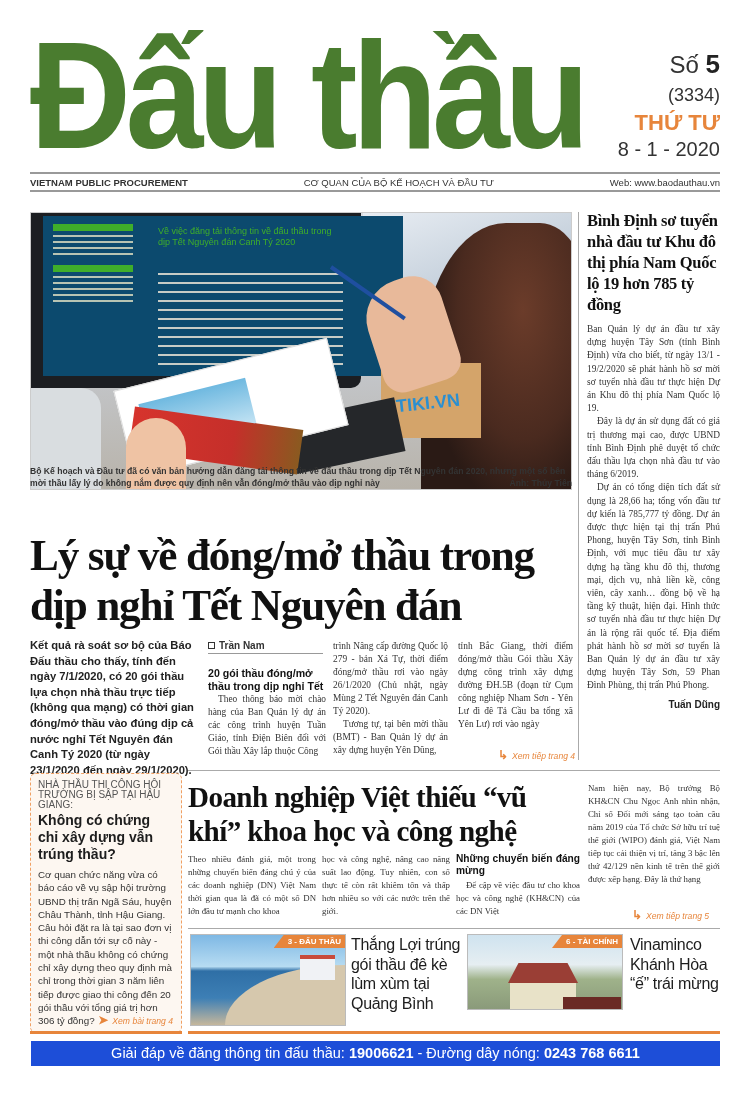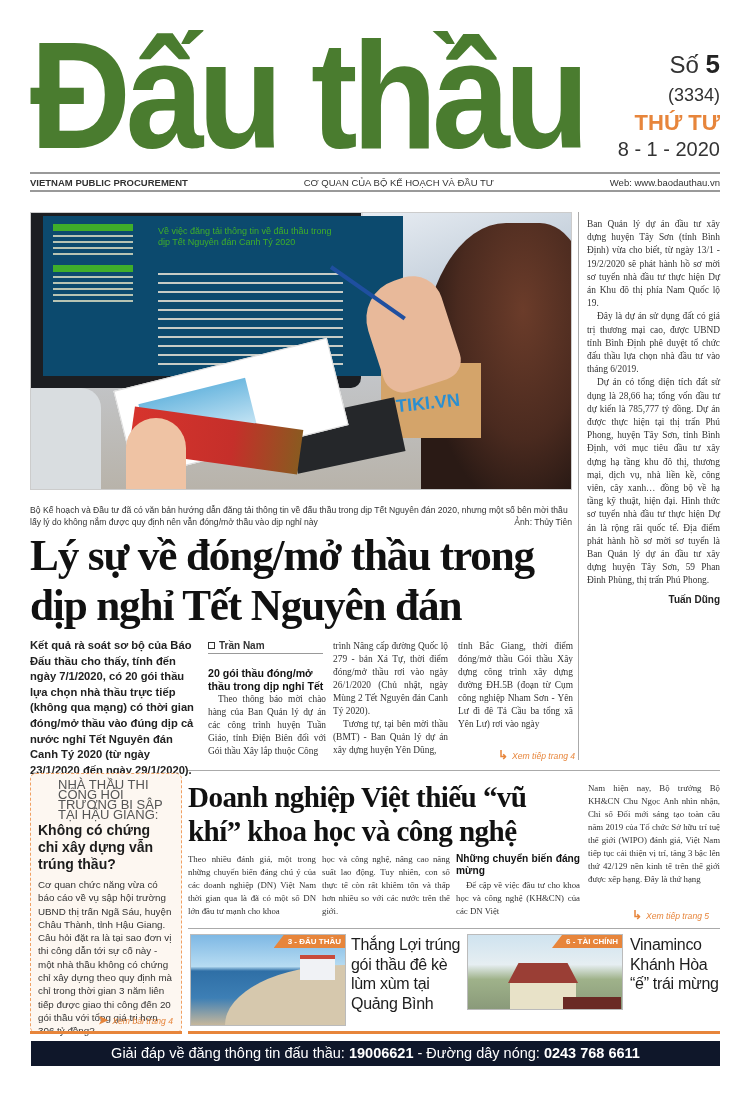--- a/index.html
+++ b/index.html
@@ -51,22 +51,22 @@
   .ph-box { position: absolute; left: 350px; top: 150px; width: 100px; height: 75px; background: #d4a46a; }
   .ph-box span { position: absolute; left: 15px; top: 30px; font-family: "Liberation Sans", sans-serif; font-weight: 700; font-size: 18px; color: #2a8fd1; transform: rotate(-6deg); }
   .ph-phone { position: absolute; left: 0; top: 175px; width: 70px; height: 103px; background: #d9dde0; border-radius: 0 20px 0 0; }
   .ph-calendar { position: absolute; left: 90px; top: 150px; width: 220px; height: 90px; background: #ffffff; transform: rotate(-14deg); border: 1px solid #ddd; }
   .ph-calendar .cal-img { position: absolute; left: 20px; top: 18px; width: 110px; height: 50px; background: linear-gradient(180deg, #6fb9e0, #c9e6f5); }
   .ph-redcard { position: absolute; left: 100px; top: 205px; width: 170px; height: 45px; background: linear-gradient(90deg, #d6342d, #c52f2a 60%, #8a5a20); transform: rotate(8deg); }
   .ph-hand { position: absolute; left: 95px; top: 205px; width: 60px; height: 80px; background: #efc3a4; border-radius: 30px 30px 0 0; }
   .ph-keyboard { position: absolute; left: 260px; top: 195px; width: 110px; height: 55px; background: #25272a; transform: rotate(-12deg); }
 
   .photo-caption {
-    position: absolute; left: 30px; top: 504px; width: 542px;
-    font-family: "Liberation Sans", sans-serif; font-size: 8.6px; line-height: 12px; color: #333;
+    position: absolute; left: 30px; top: 465px; width: 542px;
+    font-family: "Liberation Sans", sans-serif; font-size: 8.6px; line-height: 12px; color: #333; font-weight: bold;
   }
   .photo-credit { position: absolute; right: 0; bottom: 0; font-size: 8.6px; }
 
   
   .main-headline {
     position: absolute; left: 30px; top: 530px; width: 545px;
     font-family: "Liberation Serif", serif; font-weight: 700;
     font-size: 45px; line-height: 50px; letter-spacing: -1.2px; color: #111;
     transform: scaleX(0.96); transform-origin: left top;
   }
@@ -102,21 +102,21 @@
   .side-author { text-align: right; font-family: "Liberation Sans", sans-serif; font-weight: 700; font-size: 10px; margin-top: 6px; color: #222; }
 
   .hr { position: absolute; height: 1px; background: #aaa; }
 
   
   .box-story {
     position: absolute; left: 30px; top: 773px; width: 152px; height: 260px;
     border: 1.5px dashed #f0a063; border-radius: 6px; background: #fdf7f1;
     padding: 6px 7px;
   }
-  .box-kicker { font-family: "Liberation Sans", sans-serif; font-size: 13px; line-height: 10px; color: #555; margin-left: 20px; }
+  .box-kicker { font-family: "Liberation Sans", sans-serif; font-size: 10px; line-height: 10px; color: #555; }
   .box-headline { font-family: "Liberation Sans", sans-serif; font-weight: 700; font-size: 14px; line-height: 17px; color: #1d1d1d; margin-top: 2px; }
   .box-body { font-family: "Liberation Sans", sans-serif; font-size: 9.8px; line-height: 13.3px; color: #333; margin-top: 5px; }
   .box-more { position: absolute; right: 8px; bottom: 5px; }
 
   
   .story2-headline {
     position: absolute; left: 188px; top: 780px; width: 400px;
     font-family: "Liberation Serif", serif; font-weight: 700;
     font-size: 30px; line-height: 34px; letter-spacing: -0.6px; color: #111;
     transform: scaleX(0.97); transform-origin: left top;
@@ -146,21 +146,21 @@
   }
   .teaser-title { position: absolute; font-family: "Liberation Sans", sans-serif; font-weight: 400; font-size: 16px; line-height: 19.5px; color: #1d1d1d; letter-spacing: -0.3px; }
   .teaser1-title { left: 351px; top: 935px; width: 110px; }
   .teaser2-title { left: 630px; top: 935px; width: 95px; }
 
   .orange-rule { position: absolute; top: 1031px; height: 3px; background: #e7853b; }
 
   
   .footer-bar {
     position: absolute; left: 31px; top: 1041px; width: 689px; height: 25px;
-    background: #0f172a; color: #fff; text-align: center;
+    background: #1d4ed8; color: #fff; text-align: center;
     font-family: "Liberation Sans", sans-serif; font-size: 14.5px; line-height: 25px;
   }
   .footer-bar b { font-weight: 700; }
 </style>
 </head>
 <body>
 
 <header class="masthead">
   <div class="logo">Đấu thầu</div>
   <div class="issue-box">
@@ -239,20 +239,21 @@
     <p>trình Nâng cấp đường Quốc lộ 279 - bản Xá Tự, thời điểm đóng/mở thầu rơi vào ngày 26/1/2020 (Chủ nhật, ngày Mùng 2 Tết Nguyên đán Canh Tý 2020).</p>
     <p class="indent">Tương tự, tại bên mời thầu (BMT) - Ban Quản lý dự án xây dựng huyện Yên Dũng,</p>
   </div>
   <div class="col col3">tỉnh Bắc Giang, thời điểm đóng/mở thầu Gói thầu Xây dựng công trình xây dựng đường ĐH.5B (đoạn từ Cụm công nghiệp Nham Sơn - Yên Lư đi đê Tả Cầu ba tổng xã Yên Lư) rơi vào ngày</div>
   <div class="see-more see-more-1"><span class="arrow">↳</span><span>Xem tiếp trang 4</span></div>
 </div>
 
 <div class="col-divider"></div>
 
 <aside class="side-story">
+  <h2 class="side-headline">Bình Định sơ tuyển nhà đầu tư Khu đô thị phía Nam Quốc lộ 19 hơn 785 tỷ đồng</h2>
   <div class="side-body">
     <p>Ban Quản lý dự án đầu tư xây dựng huyện Tây Sơn (tỉnh Bình Định) vừa cho biết, từ ngày 13/1 - 19/2/2020 sẽ phát hành hồ sơ mời sơ tuyển nhà đầu tư thực hiện Dự án Khu đô thị phía Nam Quốc lộ 19.</p>
     <p>Đây là dự án sử dụng đất có giá trị thương mại cao, được UBND tỉnh Bình Định phê duyệt tổ chức đấu thầu lựa chọn nhà đầu tư vào tháng 6/2019.</p>
     <p>Dự án có tổng diện tích đất sử dụng là 28,66 ha; tổng vốn đầu tư dự kiến là 785,777 tỷ đồng. Dự án được thực hiện tại thị trấn Phú Phong, huyện Tây Sơn, tỉnh Bình Định, với mục tiêu đầu tư xây dựng hạ tầng khu đô thị, thương mại, dịch vụ, nhà liền kề, công viên, cây xanh… đồng bộ về hạ tầng kỹ thuật, hiện đại. Hình thức sơ tuyển nhà đầu tư thực hiện Dự án là rộng rãi quốc tế. Địa điểm phát hành hồ sơ mời sơ tuyển là Ban Quản lý dự án đầu tư xây dựng huyện Tây Sơn, 59 Phan Đình Phùng, thị trấn Phú Phong.</p>
   </div>
   <div class="side-author">Tuấn Dũng</div>
 </aside>
 
 <div class="hr" style="left:188px; top:770px; width:532px;"></div>
 

